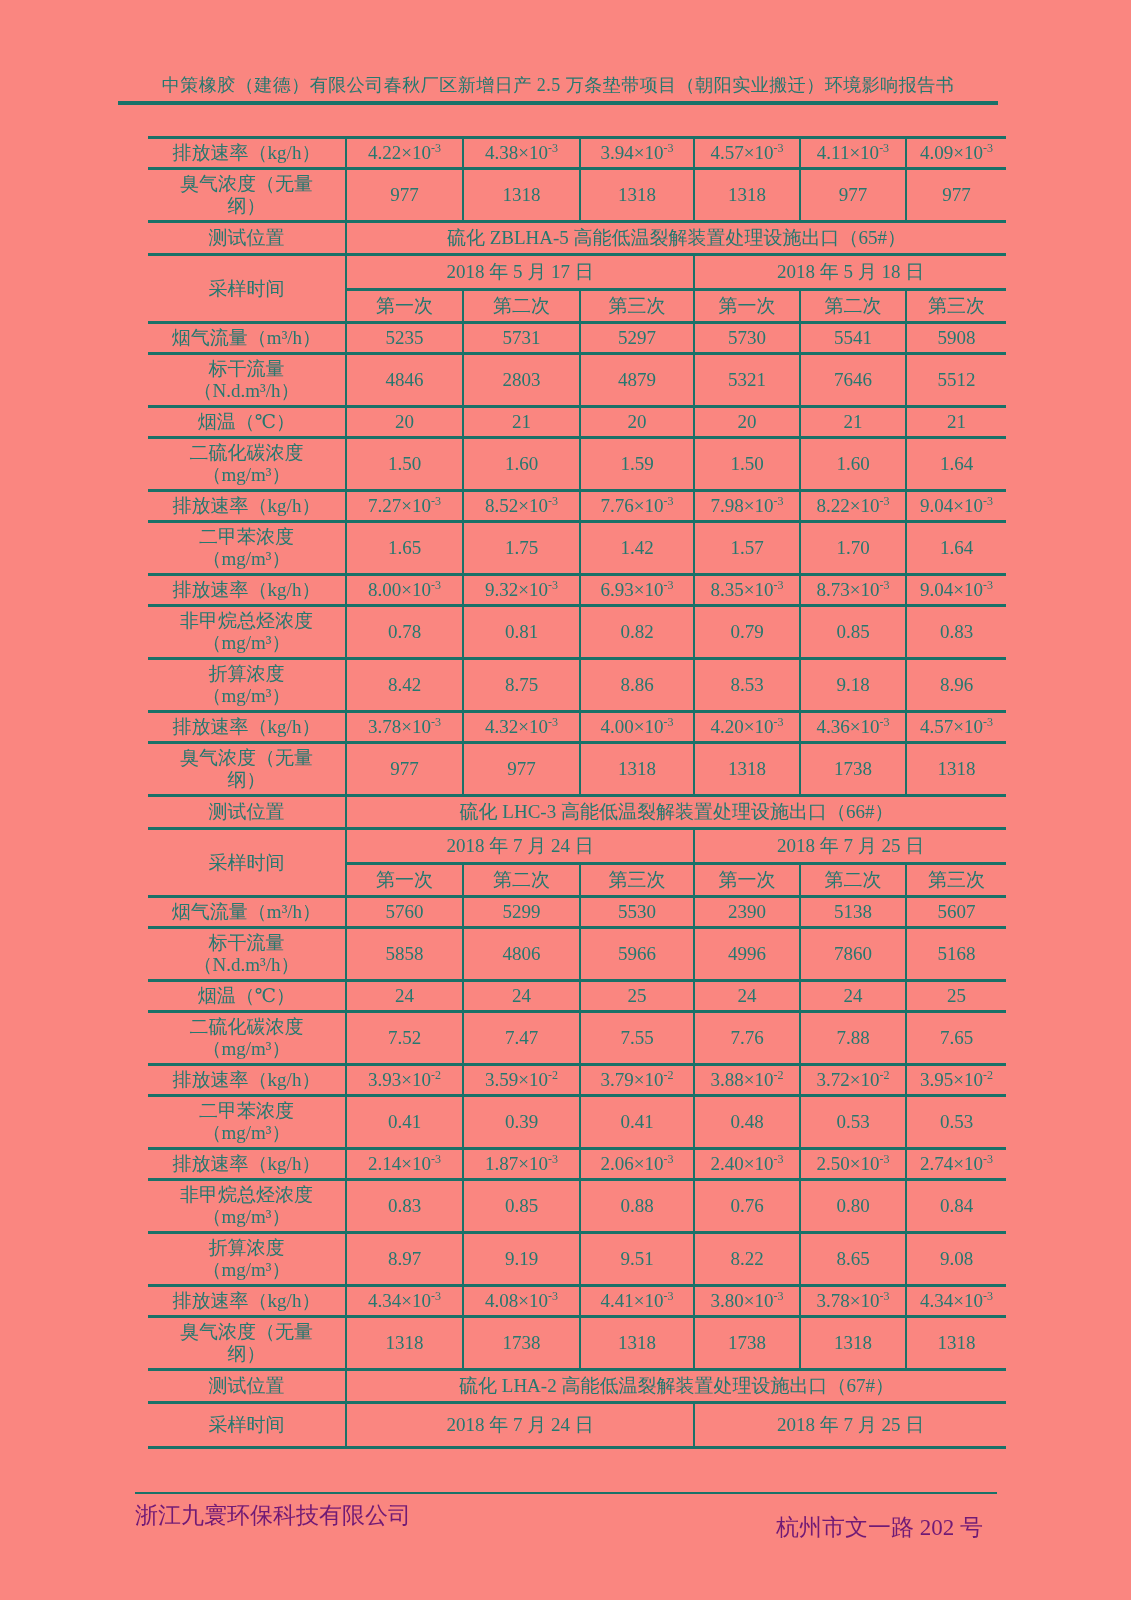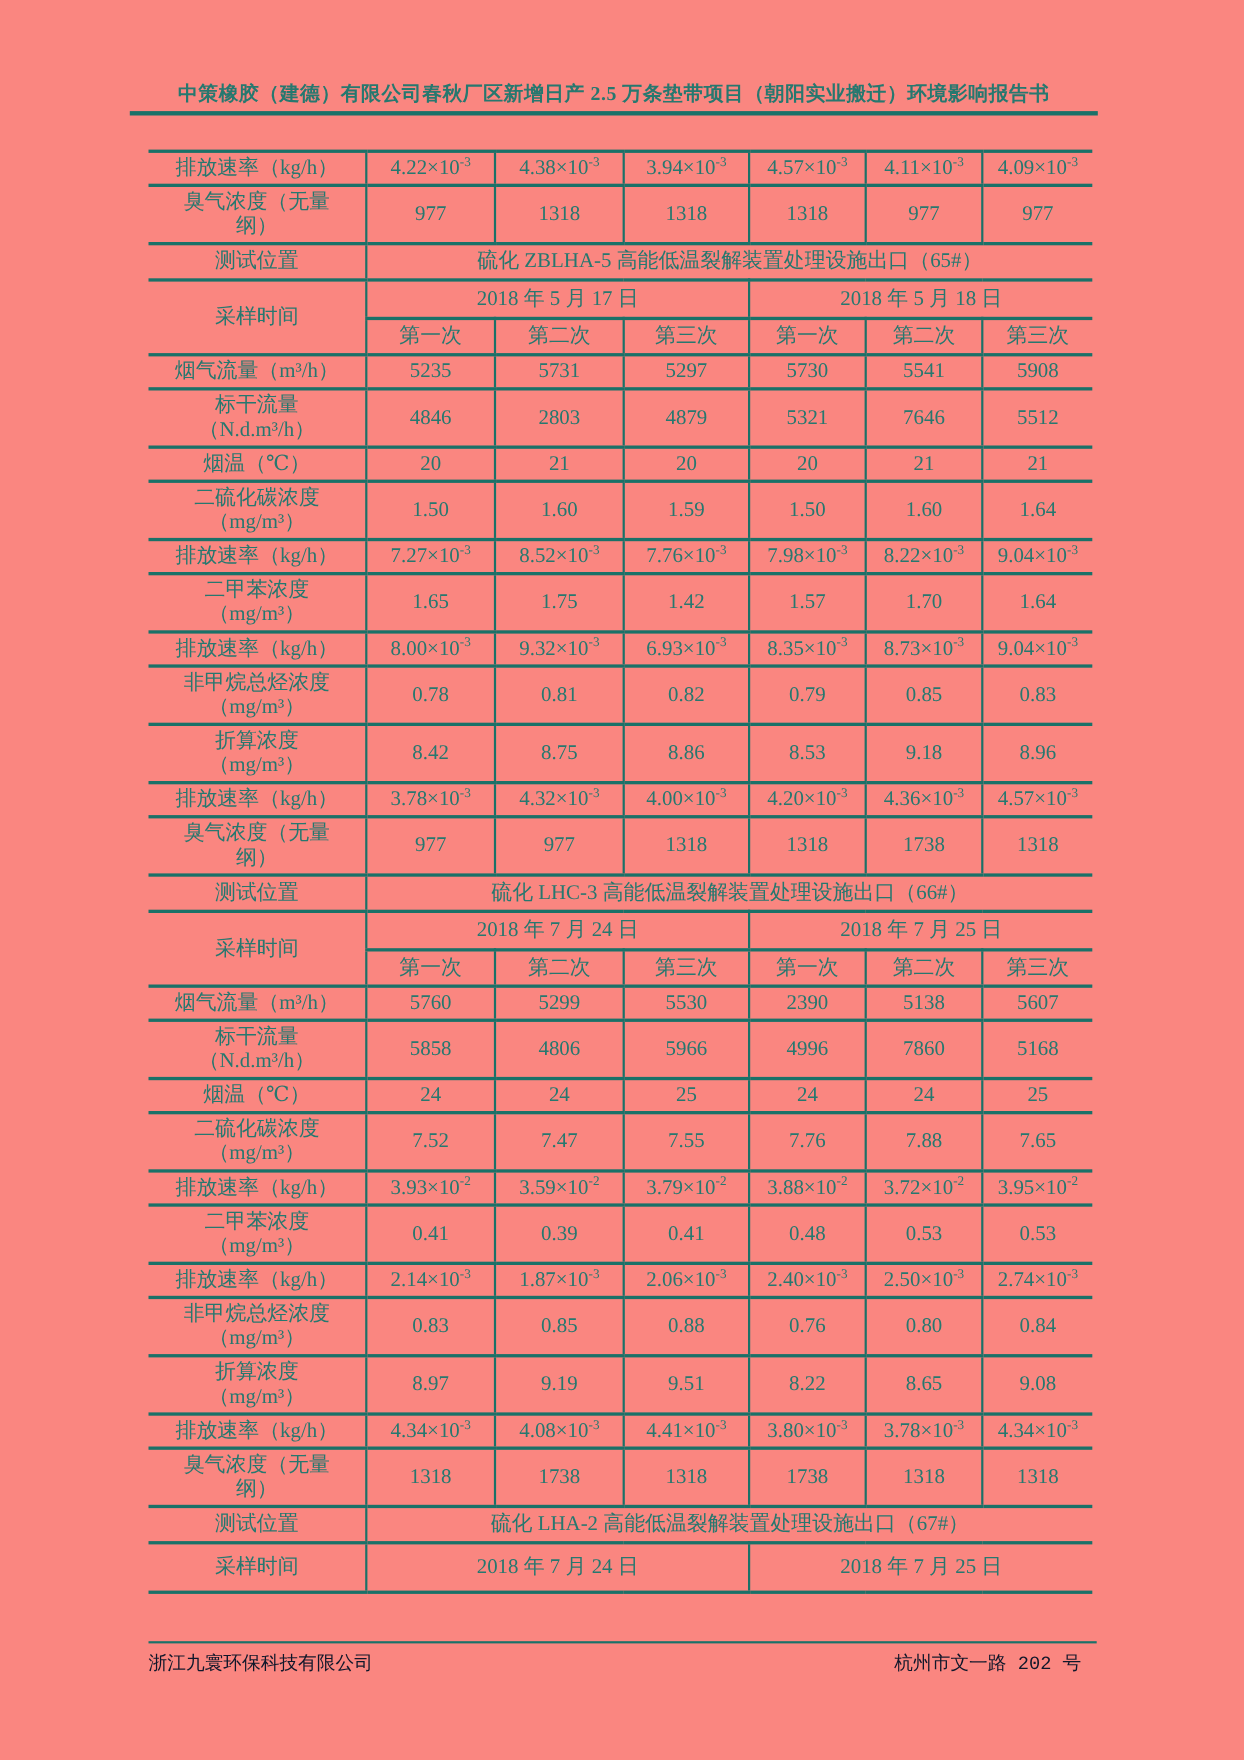--- a/index.html
+++ b/index.html
@@ -8,28 +8,28 @@
     position:relative;
     width:1131px; height:1600px;
     background:#fa8680;
     font-family:"Liberation Serif","DejaVu Serif",serif;
     color:#26786f;
     overflow:hidden;
   }
   .doc-title {
     position:absolute; top:73px; left:118px; width:880px;
     text-align:center; font-size:18px; letter-spacing:0.5px;
-    white-space:nowrap; color:#26786f; font-weight:bold;
+    white-space:nowrap; color:#26786f; font-weight:normal;
   }
   .header-rule {
     position:absolute; top:101px; left:118px; width:880px; height:4px;
     background:#1a7168;
   }
   table.report-table {
-    position:absolute; top:136px; left:135px; width:858px;
+    position:absolute; top:136px; left:148px; width:858px;
     border-collapse:collapse; table-layout:fixed;
   }
   .report-table th, .report-table td {
     border:2px solid #1a7168;
     border-top-width:3px; border-bottom-width:3px;
     text-align:center; vertical-align:middle;
     font-weight:normal;
     font-size:19px; line-height:22px;
     padding:3px 2px;
     color:#26786f;
@@ -41,25 +41,25 @@
   tr.row-span td { padding:4px 2px; }
   tr.row-dates td, tr.row-dates th { padding:5px 2px; }
   tr.row-rounds td { padding:4px 20px; }
   tr.row-sampling_last td, tr.row-sampling_last th { padding:10px 2px; }
   .footer-rule {
     position:absolute; top:1492px; left:135px; width:862px; height:2px;
     background:#1a7168;
   }
   .doc-footer {
     position:absolute; top:1500px; left:135px; width:862px; height:24px;
-    font-size:17px; color:#0f172a;font-family:Liberation Mono, monospace;
+    font-size:23px; color:#701a75;
   }
   .doc-footer .f-left   { position:absolute; left:0; top:0; }
   .doc-footer .f-center { position:absolute; left:0; right:0; top:0; text-align:center; }
-  .doc-footer .f-right  { position:absolute; right:14px; top:0; }
+  .doc-footer .f-right  { position:absolute; right:14px; top:12px; }
 </style>
 </head>
 <body>
 
 <div class="page">
 
   <div class="doc-title">中策橡胶（建德）有限公司春秋厂区新增日产 2.5 万条垫带项目（朝阳实业搬迁）环境影响报告书</div>
 
   <div class="header-rule"></div>
 

